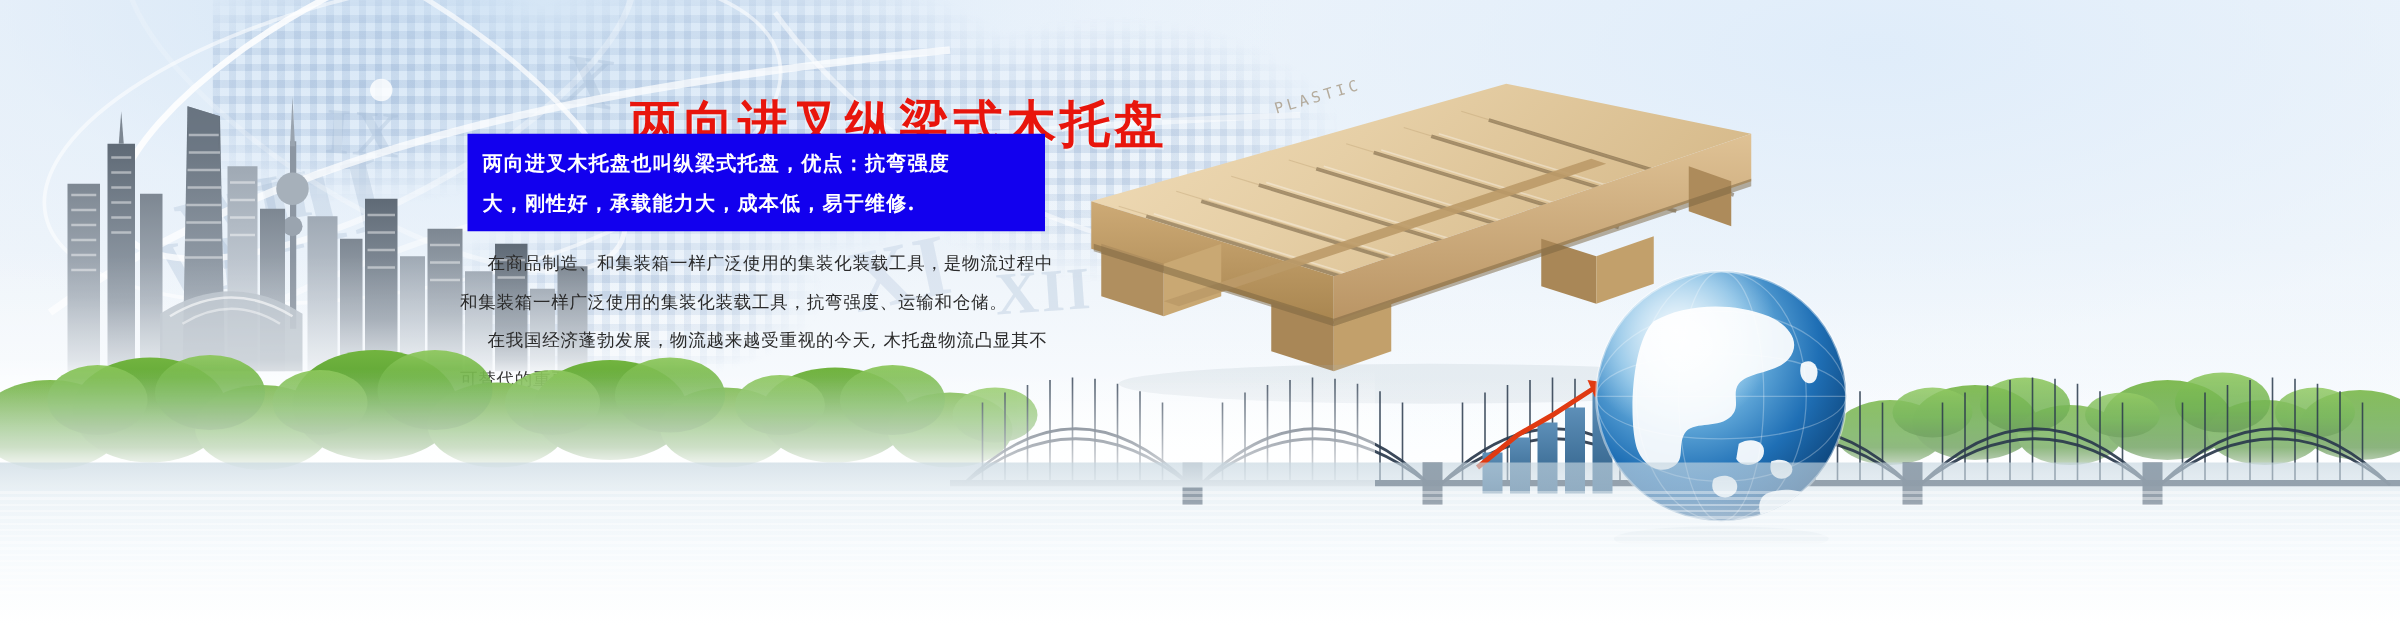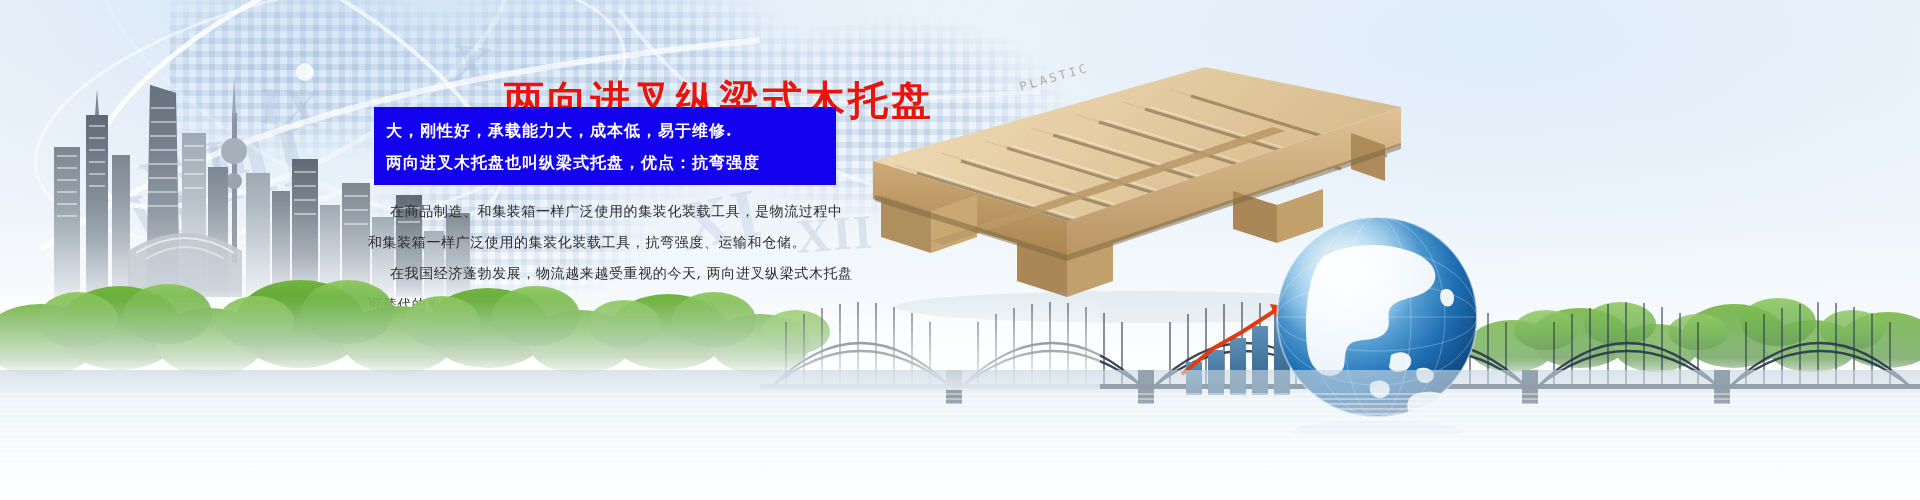--- a/index.html
+++ b/index.html
@@ -287,28 +287,28 @@
     <path d="M128 196 Q185 160 242 196 L242 242 L128 242 Z" fill="#b9c2cb" opacity=".9"></path>
     <path d="M136 198 Q185 168 234 198" fill="none" stroke="#ffffff" stroke-opacity=".6" stroke-width="2"></path>
     <path d="M146 204 Q185 180 224 204" fill="none" stroke="#ffffff" stroke-opacity=".45" stroke-width="2"></path>
 
     <rect x="0" y="150" width="560" height="115" fill="url(#fade)"></rect>
   </svg>
 
   <h1 class="headline">两向进叉纵梁式木托盘</h1>
 
   <div class="highlight-box">
+    <p>两向进叉木托盘也叫纵梁式托盘，优点：抗弯强度</p>
     <p>大，刚性好，承载能力大，成本低，易于维修.</p>
-    <p>两向进叉木托盘也叫纵梁式托盘，优点：抗弯强度</p>
   </div>
 
   <div class="body-copy">
     <p class="indent">在商品制造、和集装箱一样广泛使用的集装化装载工具，是物流过程中</p>
     <p>和集装箱一样广泛使用的集装化装载工具，抗弯强度、运输和仓储。</p>
-    <p class="indent">在我国经济蓬勃发展，物流越来越受重视的今天, 两向进叉纵梁式木托盘</p>
+    <p class="indent">在我国经济蓬勃发展，物流越来越受重视的今天, 木托盘物流凸显其不</p>
     <p>可替代的重要作用。</p>
   </div>
 
   <svg class="pallet" viewBox="0 0 620 300">
     <defs>
       <linearGradient id="wood-top" x1="0" y1="0" x2="1" y2="0.3">
         <stop offset="0%" stop-color="#f0dcb8"></stop>
         <stop offset="45%" stop-color="#e6cfa6"></stop>
         <stop offset="100%" stop-color="#d7bb8c"></stop>
       </linearGradient>

